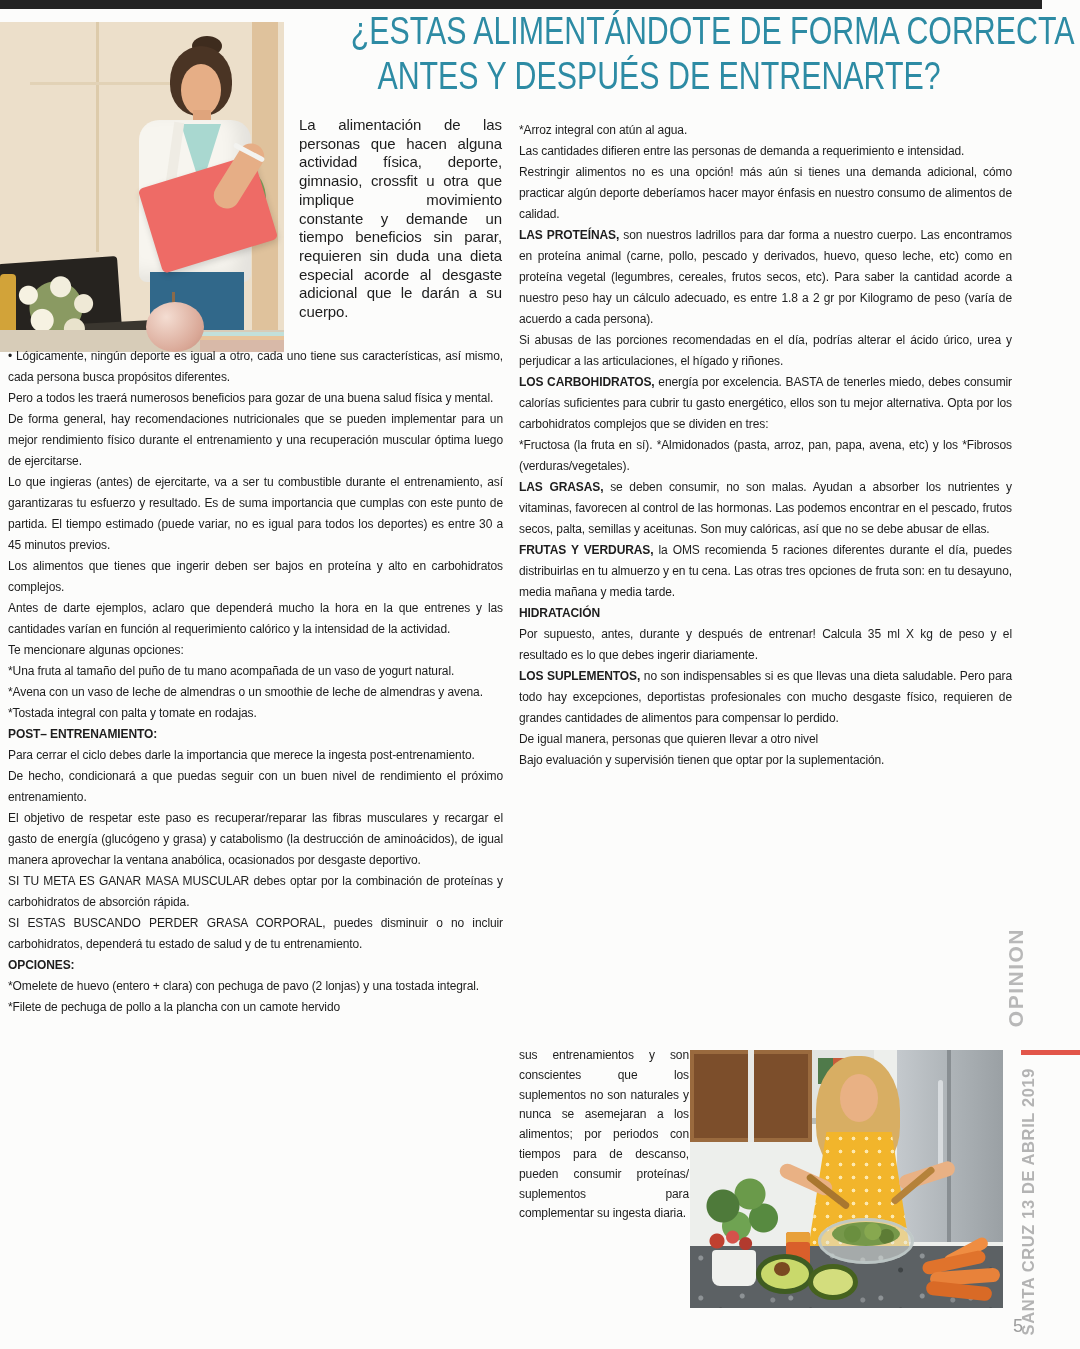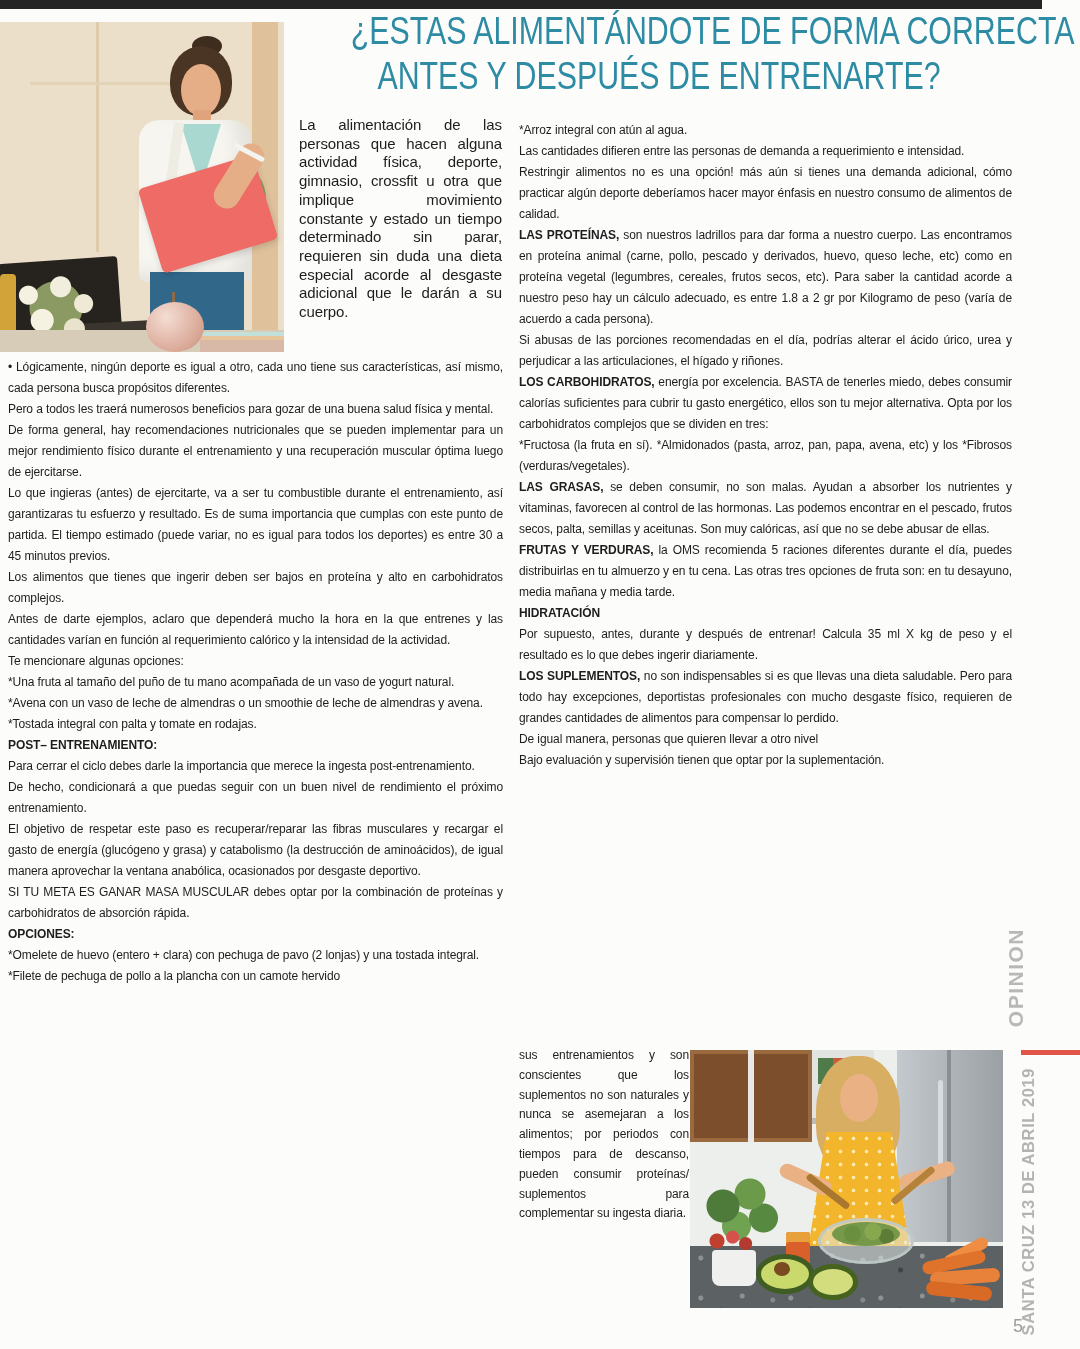--- a/index.html
+++ b/index.html
@@ -19,21 +19,21 @@
   
   .bt{font-size:12px;line-height:21px;text-align:justify;letter-spacing:-0.1px;}
   .bt p{margin:0;}
   .lead{font-weight:bold;}
   .h{font-weight:bold;}
   .g13{margin-bottom:13px;}
   .g14{margin-bottom:14px;}
   .g20{margin-bottom:20px;}
   .g22{margin-bottom:22px;}
   .intro{left:299px;top:116px;width:203px;font-size:15px;line-height:18.7px;text-align:justify;}
-  .col1{left:8px;top:357px;width:495px;}
+  .col1{left:8px;top:346px;width:495px;}
   .col2{left:519px;top:120px;width:493px;}
   .narrow{left:519px;top:1046px;width:170px;line-height:19.8px;}
   
   .vert{writing-mode:vertical-rl;transform:rotate(180deg);}
   .opinion{left:1004px;top:928px;font-size:21px;font-weight:bold;letter-spacing:1.5px;color:#b8b8b8;}
   .redline{left:1021px;top:1050px;width:59px;height:5px;background:#e2564a;}
   .dateline{left:1019px;top:1068px;font-size:16.5px;font-weight:bold;letter-spacing:0.6px;color:#b3b3b3;}
   .pagenum{left:1013px;top:1316px;font-size:18px;color:#9d9d9d;}
   
   .photo1{left:0;top:22px;width:284px;height:330px;overflow:hidden;background:#ecdfca;}
@@ -161,21 +161,21 @@
   <div class="p1-desk"></div>
   <div class="p1-mags"></div>
   <div class="p1-stem"></div>
   <div class="p1-apple"></div>
   <div class="p1-clipboard"></div>
   <div class="p1-arm"></div>
   <div class="p1-pen"></div>
 </figure>
 
 <div class="abs intro bt">
-  <p>La alimentación de las personas que hacen alguna actividad física, deporte, gimnasio, crossfit u otra que implique movimiento constante y estado un tiempo determinado sin parar, requieren sin duda una dieta especial acorde al desgaste adicional que le darán a su cuerpo.</p>
+  <p>La alimentación de las personas que hacen alguna actividad física, deporte, gimnasio, crossfit u otra que implique movimiento constante y demande un tiempo beneficios sin parar, requieren sin duda una dieta especial acorde al desgaste adicional que le darán a su cuerpo.</p>
 </div>
 
 <section class="abs col1 bt">
   <p>• Lógicamente, ningún deporte es igual a otro, cada uno tiene sus características, así mismo, cada persona busca propósitos diferentes.</p>
   <p>Pero a todos les traerá numerosos beneficios para gozar de una buena salud física y mental.</p>
   <p class="g14">De forma general, hay recomendaciones nutricionales que se pueden implementar para un mejor rendimiento físico durante el entrenamiento y una recuperación muscular óptima luego de ejercitarse.</p>
 
   <p>Lo que ingieras (antes) de ejercitarte, va a ser tu combustible durante el entrenamiento, así garantizaras tu esfuerzo y resultado. Es de suma importancia que cumplas con este punto de partida. El tiempo estimado (puede variar, no es igual para todos los deportes) es entre 30 a 45 minutos previos.</p>
   <p>Los alimentos que tienes que ingerir deben ser bajos en proteína y alto en carbohidratos complejos.</p>
   <p>Antes de darte ejemplos, aclaro que dependerá mucho la hora en la que entrenes y las cantidades varían en función al requerimiento calórico y la intensidad de la actividad.</p>
@@ -183,20 +183,23 @@
   <p>*Una fruta al tamaño del puño de tu mano acompañada de un vaso de yogurt natural.</p>
   <p>*Avena con un vaso de leche de almendras o un smoothie de leche de almendras y avena.</p>
   <p class="g20">*Tostada integral con palta y tomate en rodajas.</p>
 
   <p class="h">POST– ENTRENAMIENTO:</p>
   <p>Para cerrar el ciclo debes darle la importancia que merece la ingesta post-entrenamiento.</p>
   <p>De hecho, condicionará a que puedas seguir con un buen nivel de rendimiento el próximo entrenamiento.</p>
   <p>El objetivo de respetar este paso es recuperar/reparar las fibras musculares y recargar el gasto de energía (glucógeno y grasa) y catabolismo (la destrucción de aminoácidos), de igual manera aprovechar la ventana anabólica, ocasionados por desgaste deportivo.</p>
   <p>
     <span>SI TU META ES GANAR MASA MUSCULAR</span><span> debes optar por la combinación de proteínas y carbohidratos de absorción rápida.</span>
+  </p>
+  <p class="g22">
+    <span>SI ESTAS BUSCANDO PERDER GRASA CORPORAL,</span><span> puedes disminuir o no incluir carbohidratos, dependerá tu estado de salud y de tu entrenamiento.</span>
   </p>
 
   <p class="h">OPCIONES:</p>
   <p>*Omelete de huevo (entero + clara) con pechuga de pavo (2 lonjas) y una tostada integral.</p>
   <p>*Filete de pechuga de pollo a la plancha con un camote hervido</p>
 </section>
 
 <section class="abs col2 bt">
   <p>*Arroz integral con atún al agua.</p>
   <p>Las cantidades difieren entre las personas de demanda a requerimiento e intensidad.</p>

